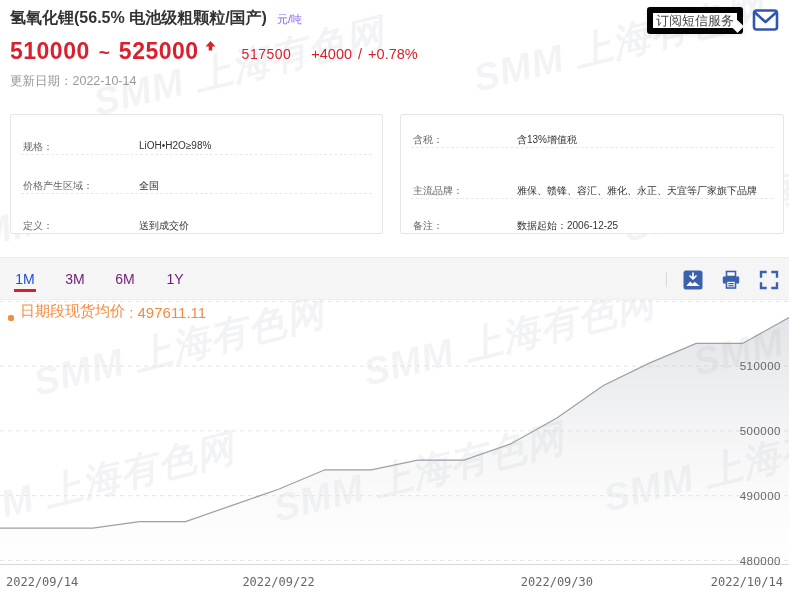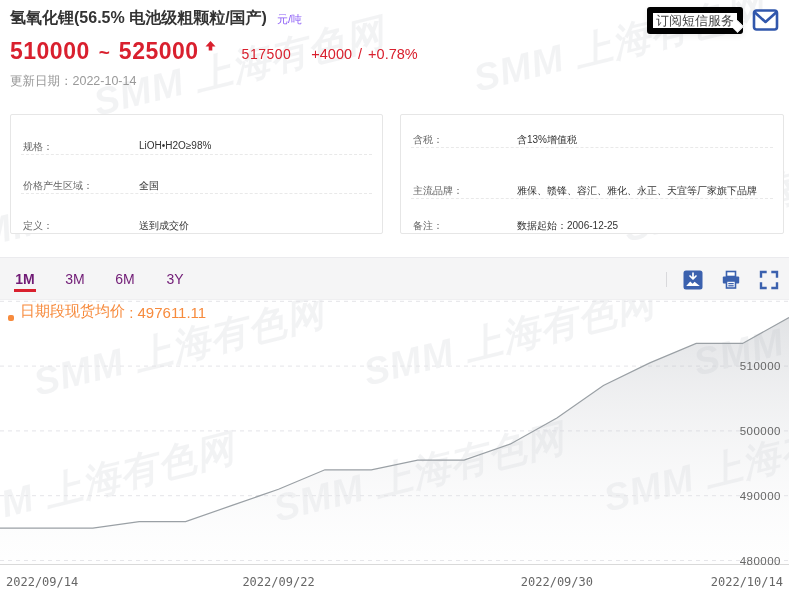--- a/index.html
+++ b/index.html
@@ -45,21 +45,21 @@
   .val{color:#333;line-height:1.45}
   .box-right .val{width:262px}
   .box-right .row:nth-child(1){flex:0 0 32px}
   .box-right .row:nth-child(3){flex:0 0 35px}
 
   
   .tabbar{position:absolute;left:0;top:257px;width:789px;height:43px;background:#f5f5f6;
       border-top:1px solid #ebebee;border-bottom:1px solid #efeff1;z-index:2}
   .tabs{display:flex;height:100%}
   .tab{width:50px;text-align:center;font-size:14px;color:#701a75;line-height:42px;position:relative;cursor:pointer}
-  .tab.active{color:#701a75;font-weight:bold}
+  .tab.active{color:#1d4ed8;font-weight:normal}
   .tab.active::after{content:"";position:absolute;left:50%;transform:translateX(-50%);
       bottom:7px;width:22px;height:3px;background:var(--red)}
   .tb-divider{position:absolute;left:666px;top:14px;width:1px;height:15px;background:#d9d9dc}
   .tb-icon{position:absolute;top:12px;width:20px;height:20px;background:none;border:none;cursor:pointer;padding:0}
   .tb-icon svg{display:block}
 
   
   .chart-wrap{position:absolute;left:0;top:296px;width:789px;height:306px;z-index:1}
   .legend{position:absolute;left:8px;top:302px;z-index:2;font-size:15px;color:var(--orange);
       display:flex;align-items:flex-end;cursor:pointer}
@@ -147,21 +147,21 @@
         <span class="lab">备注：</span>
         <span class="val">数据起始：2006-12-25</span>
       </div>
     </div>
 
   <div class="tabbar">
     <div class="tabs" id="tabs">
         <div class="tab active">1M</div>
         <div class="tab">3M</div>
         <div class="tab">6M</div>
-        <div class="tab">3Y</div>
+        <div class="tab">1Y</div>
       </div>
     <span class="tb-divider"></span>
     <button class="tb-icon" style="left:683px">
       <span>
         <svg width="20" height="20" viewBox="0 0 20 20">
           <rect x="0.5" y="0.5" width="19" height="19" rx="2.5" fill="#3b61ae"></rect>
           <path d="M10 3.2 v5.2 M7 6 l3 3 3 -3" fill="none" stroke="#fff" stroke-width="1.7" stroke-linecap="round" stroke-linejoin="round"></path>
           <path d="M3.2 16 L7.2 11.4 L9.6 13.8 L11.6 11.8 L16.8 16 Z" fill="#fff"></path>
         </svg>
       </span>

